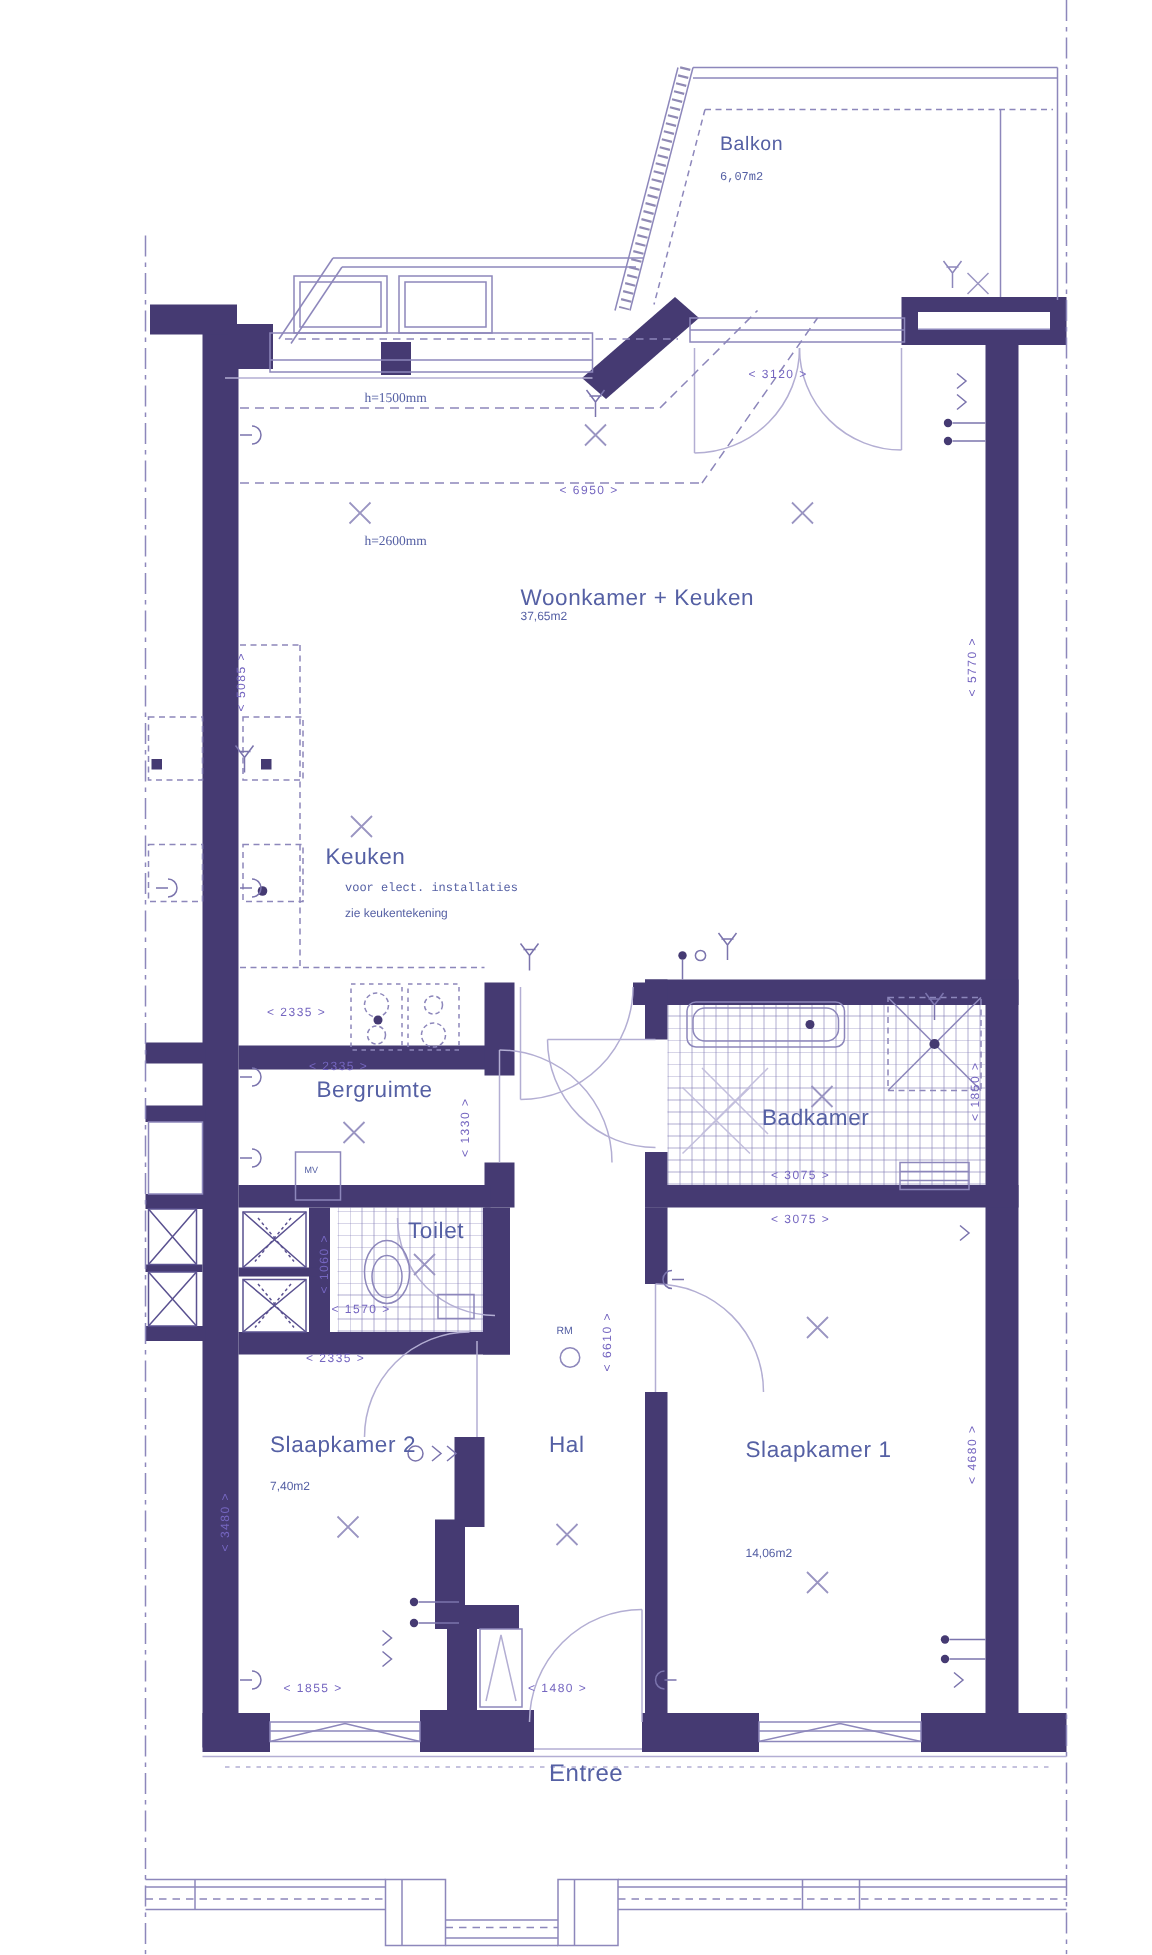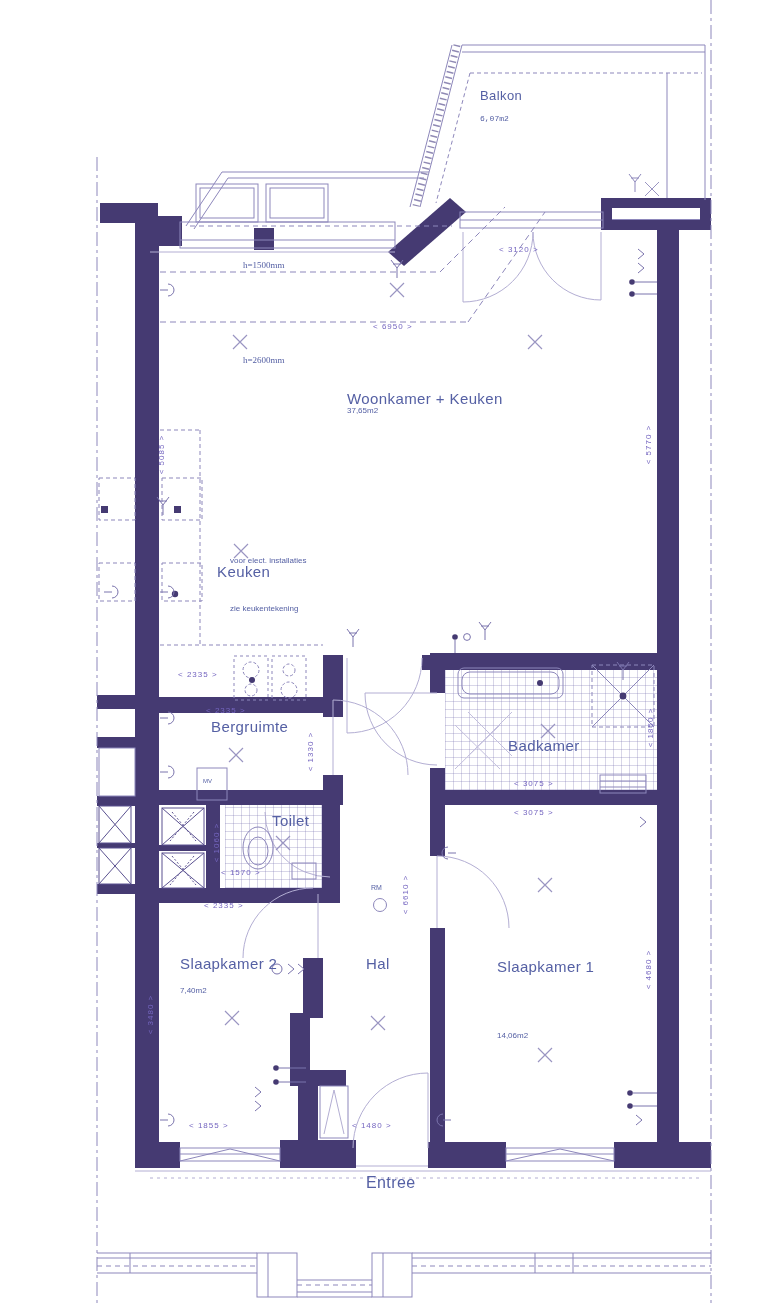--- a/index.html
+++ b/index.html
@@ -321,21 +321,21 @@
     <div class="dim" style="left:499px;top:245px;">&lt; 3120 &gt;</div>
     <div class="dim" style="left:373px;top:322px;">&lt; 6950 &gt;</div>
 
     <div class="room-label" style="left:347px;top:390px;">Woonkamer + Keuken</div>
     <div class="area-label" style="left:347px;top:406px;">37,65m2</div>
 
     <div class="vdim" style="left:131px;top:450px;">&lt; 5085 &gt;</div>
     <div class="vdim" style="left:618px;top:440px;">&lt; 5770 &gt;</div>
 
     <div class="room-label" style="left:217px;top:563px;">Keuken</div>
-    <div class="note-label" style="left:230px;top:556px;">voor elect. installaties</div>
+    <div class="note-label" style="left:230px;top:588px;font-family:Liberation Mono, monospace;">voor elect. installaties</div>
     <div class="note-label" style="left:230px;top:604px;">zie keukentekening</div>
 
     <div class="dim" style="left:178px;top:670px;">&lt; 2335 &gt;</div>
     <div class="dim" style="left:206px;top:706px;">&lt; 2335 &gt;</div>
 
     <div class="room-label" style="left:211px;top:718px;">Bergruimte</div>
     <div class="vdim" style="left:280px;top:747px;">&lt; 1330 &gt;</div>
 
     <div class="room-label" style="left:508px;top:737px;">Badkamer</div>
     <div class="vdim" style="left:620px;top:723px;">&lt; 1850 &gt;</div>

